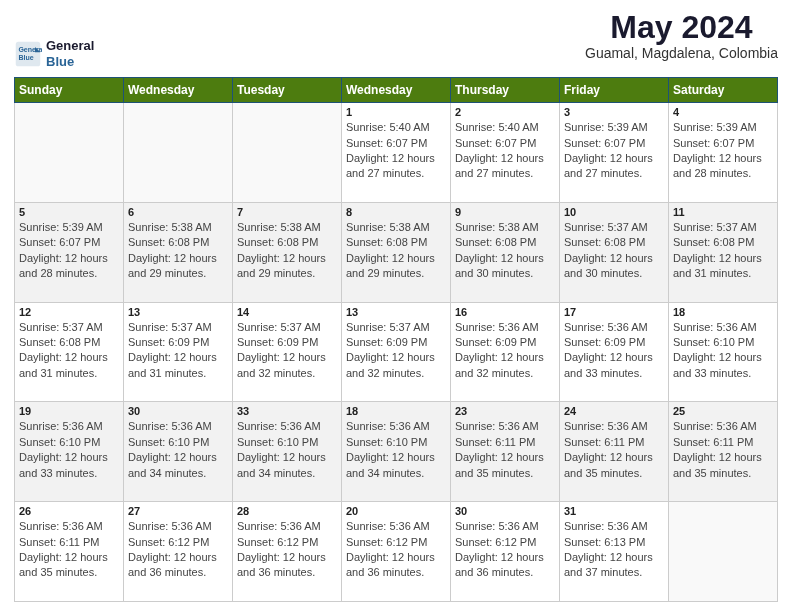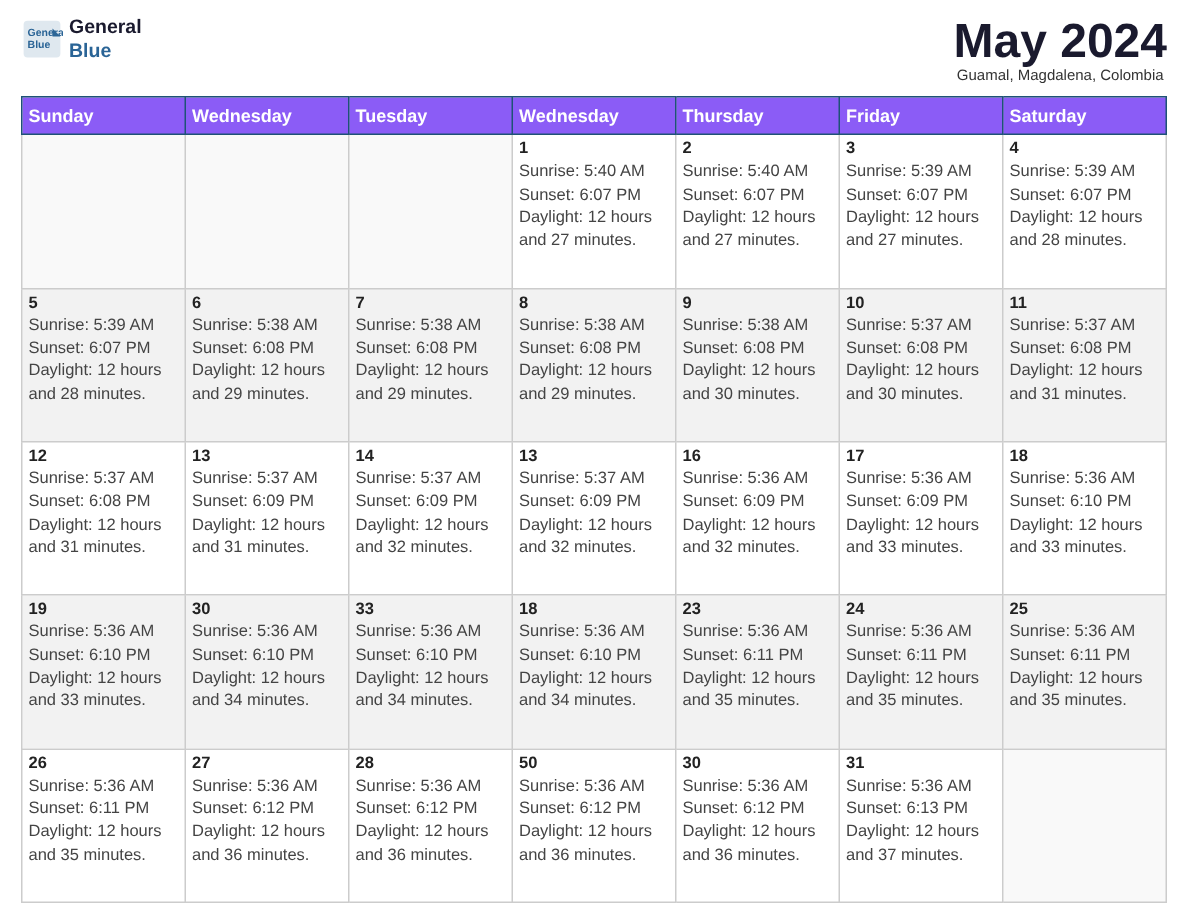--- a/index.html
+++ b/index.html
@@ -20,20 +20,21 @@
     .header {
       display: flex;
       justify-content: space-between;
       align-items: flex-start;
       margin-bottom: 8px;
     }
     .logo {
       display: flex;
       align-items: center;
       gap: 4px;
+      margin-top: 28px;
     }
     .logo-text {
       font-size: 13px;
       font-weight: bold;
       line-height: 1.2;
       color: #1a1a2e;
     }
     .logo-icon {
       width: 28px;
       height: 28px;
@@ -41,32 +42,32 @@
     .title-block {
       text-align: center;
     }
     .main-title {
       font-size: 32px;
       font-weight: bold;
       color: #1a1a2e;
       line-height: 1.1;
     }
     .subtitle {
-      font-size: 10px;
+      font-size: 14px;
       color: #333;
     }
     .calendar {
       flex: 1;
       border: 1px solid #ccc;
       border-collapse: collapse;
       width: 100%;
       table-layout: fixed;
     }
     .calendar th {
-      background-color: #8b5cf6;
+      background-color: #4d7c0f;
       color: #fff;
       font-size: 12px;
       font-weight: bold;
       padding: 5px 4px;
       text-align: left;
       border: 1px solid #1e5276;
     }
     .calendar td {
       vertical-align: top;
       border: 1px solid #ccc;
@@ -335,21 +336,21 @@
 and 36 minutes.</div>
           </td>
           <td>
             <div class="day-num">28</div>
             <div class="day-info" style="white-space: pre-line;">Sunrise: 5:36 AM
 Sunset: 6:12 PM
 Daylight: 12 hours
 and 36 minutes.</div>
           </td>
           <td>
-            <div class="day-num">50</div>
+            <div class="day-num">20</div>
             <div class="day-info" style="white-space: pre-line;">Sunrise: 5:36 AM
 Sunset: 6:12 PM
 Daylight: 12 hours
 and 36 minutes.</div>
           </td>
           <td>
             <div class="day-num">30</div>
             <div class="day-info" style="white-space: pre-line;">Sunrise: 5:36 AM
 Sunset: 6:12 PM
 Daylight: 12 hours

